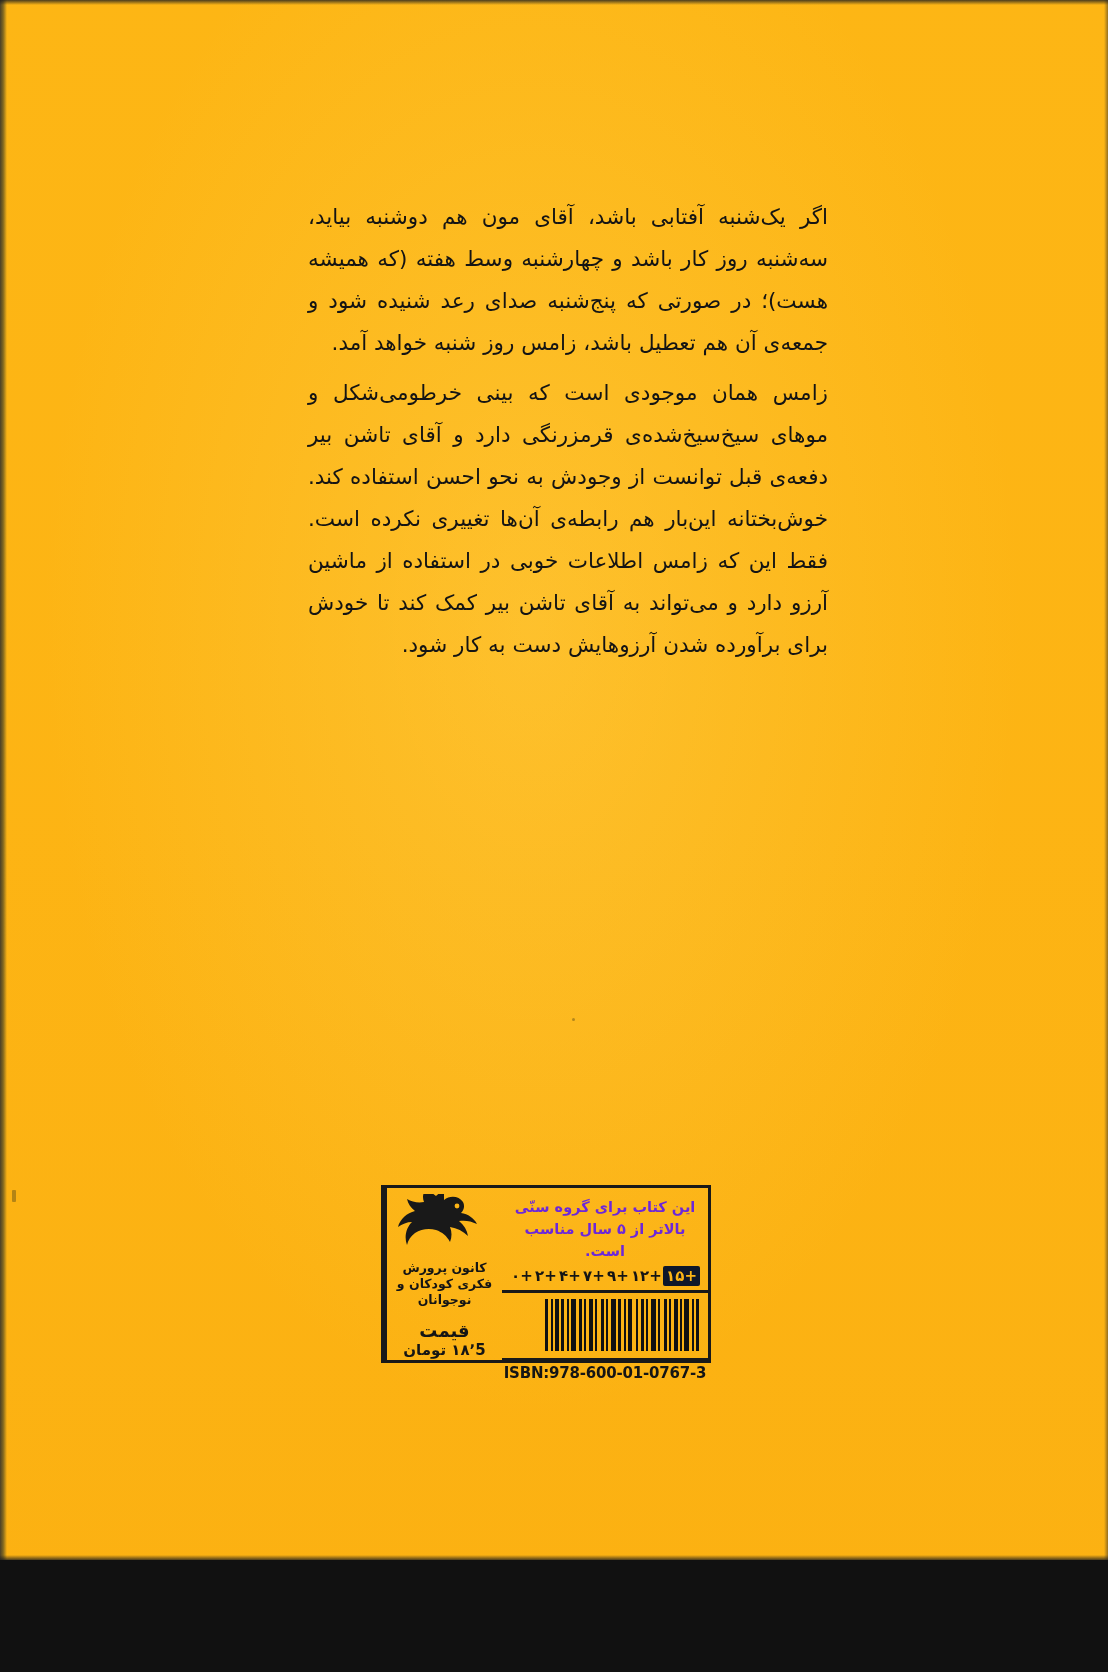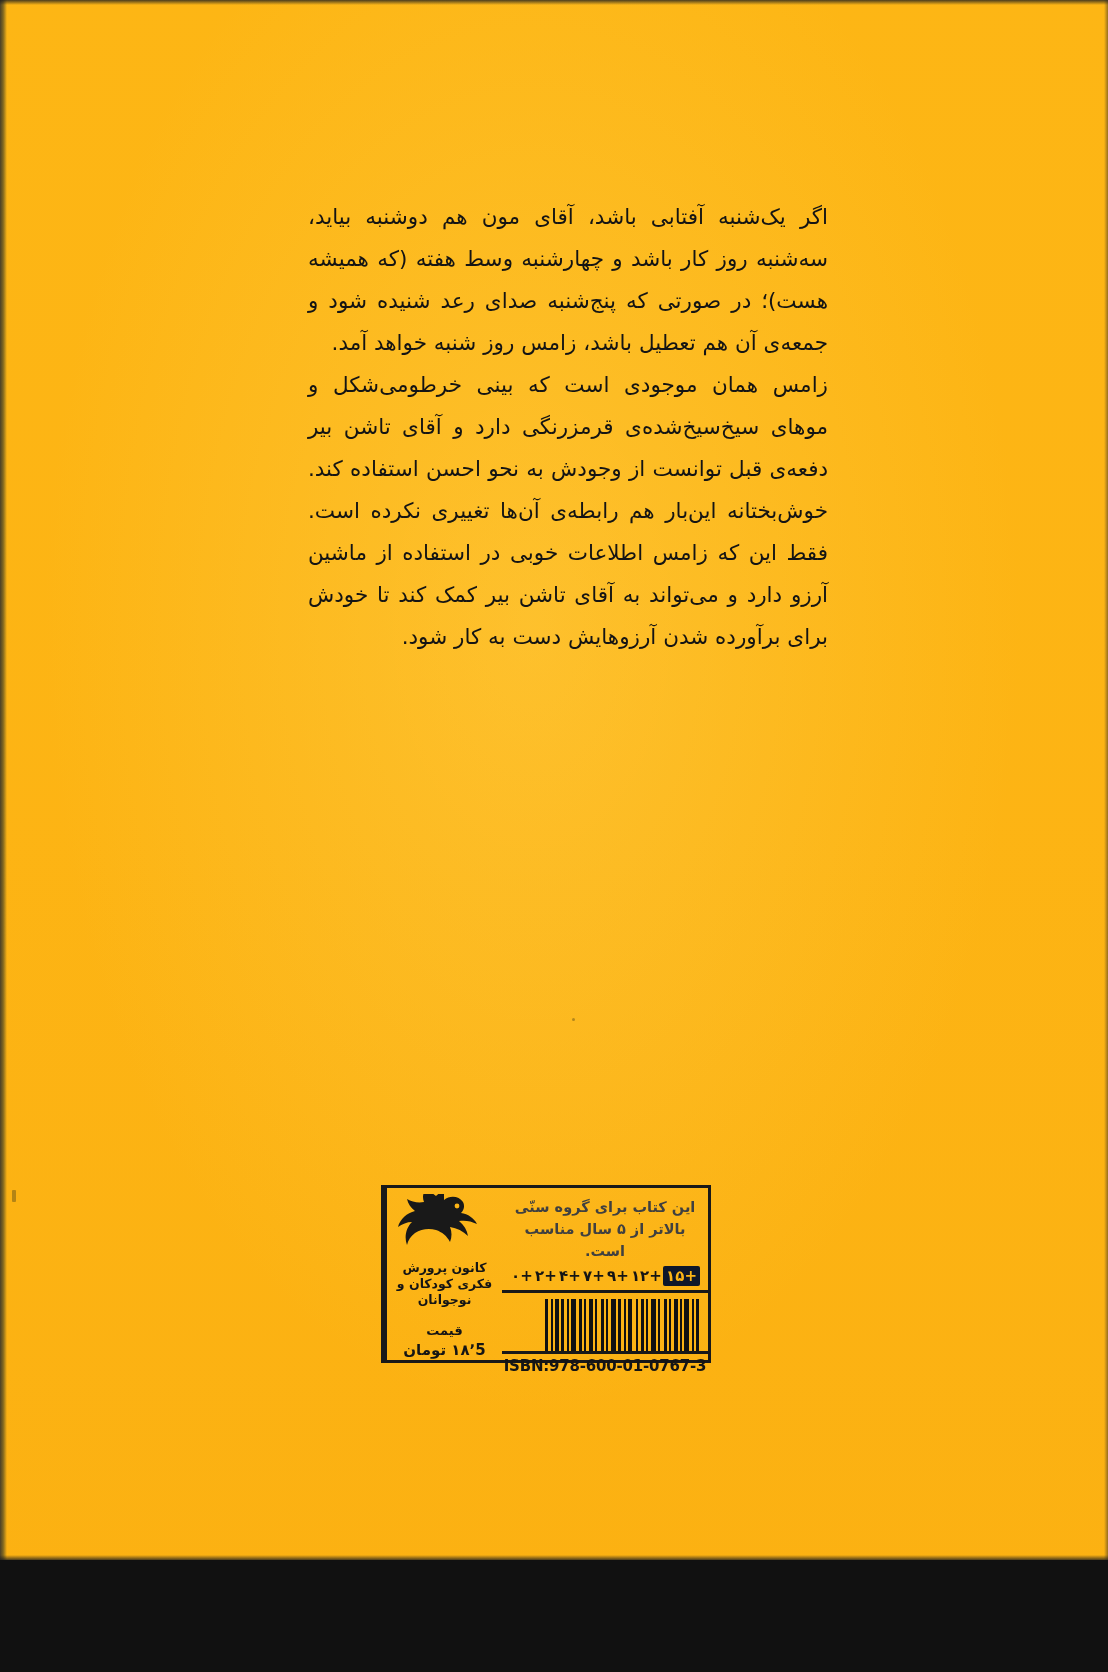--- a/index.html
+++ b/index.html
@@ -68,21 +68,21 @@
     color: #141414;
     font-size: 21.5px;
     line-height: 42px;
     font-family: "DejaVu Sans", sans-serif;
     letter-spacing: 0;
   }
   .blurb p {
     margin: 0;
   }
   .blurb p + p {
-    margin-top: 0;
+    margin-top: 8px;
   }
 
   
   .colophon {
     position: absolute;
     left: 381px;
     top: 1185px;
     width: 330px;
     height: 178px;
     border: 3px solid #191919;
@@ -114,39 +114,39 @@
     margin-top: 8px;
     letter-spacing: -0.2px;
   }
   .price-block {
     margin-top: 14px;
     text-align: center;
     color: #151515;
     font-weight: bold;
   }
   .price-label {
-    font-size: 13px;
+    font-size: 18px;
     line-height: 18px;
   }
   .price-value {
     font-size: 15px;
     line-height: 20px;
   }
 
   .agegroup {
     flex: 1;
     display: flex;
     flex-direction: column;
     box-sizing: border-box;
   }
   .age-note {
     padding: 8px 10px 2px 10px;
     font-size: 14.5px;
     line-height: 22px;
-    color: #404040;
+    color: #6d28d9;
     font-weight: bold;
     text-align: center;
     letter-spacing: -0.3px;
   }
   .age-scale {
     display: flex;
     flex-direction: row-reverse;
     justify-content: space-between;
     align-items: center;
     padding: 2px 8px 4px 8px;
@@ -183,21 +183,21 @@
     display: block;
     background: #111;
     height: 100%;
   }
   .isbn {
     font-size: 15px;
     font-weight: bold;
     color: #151515;
     letter-spacing: -0.2px;
     direction: ltr;
-    margin-top: 0;
+    margin-top: 7px;
     border-top: 3px solid #191919;
     width: 100%;
     text-align: center;
     padding-top: 3px;
   }
   .tiny-speck {
     position: absolute;
     width: 3px;
     height: 3px;
     background: #6b5518;

